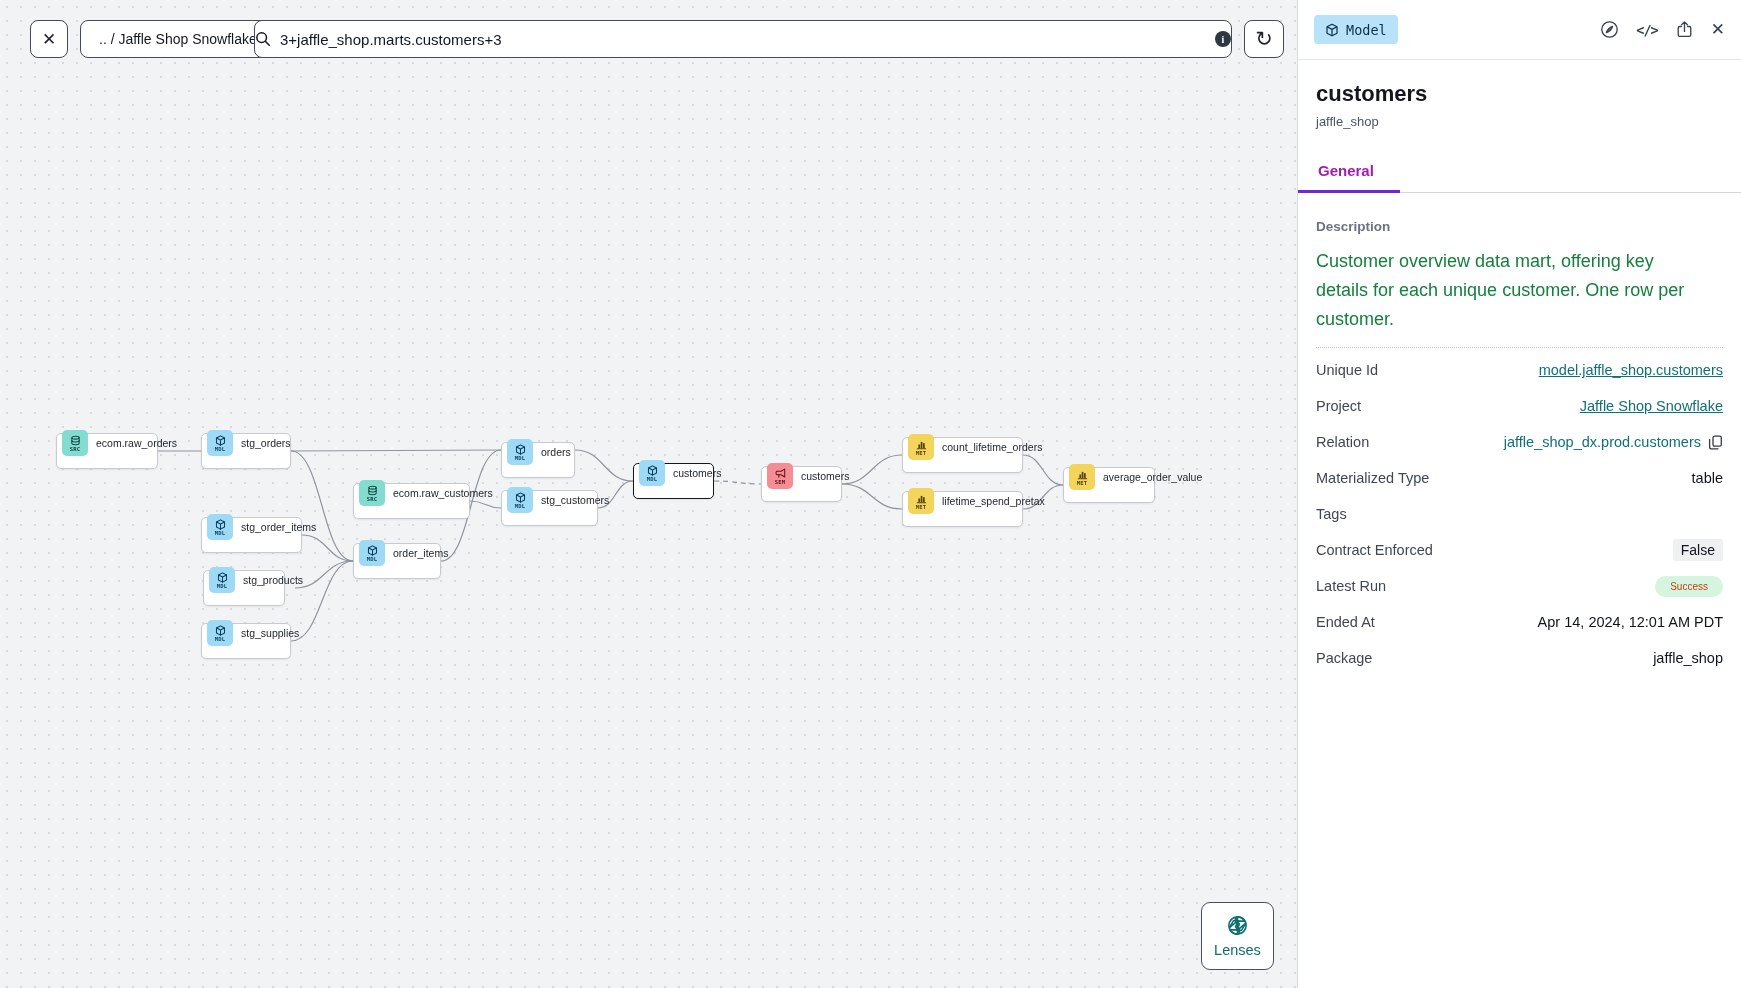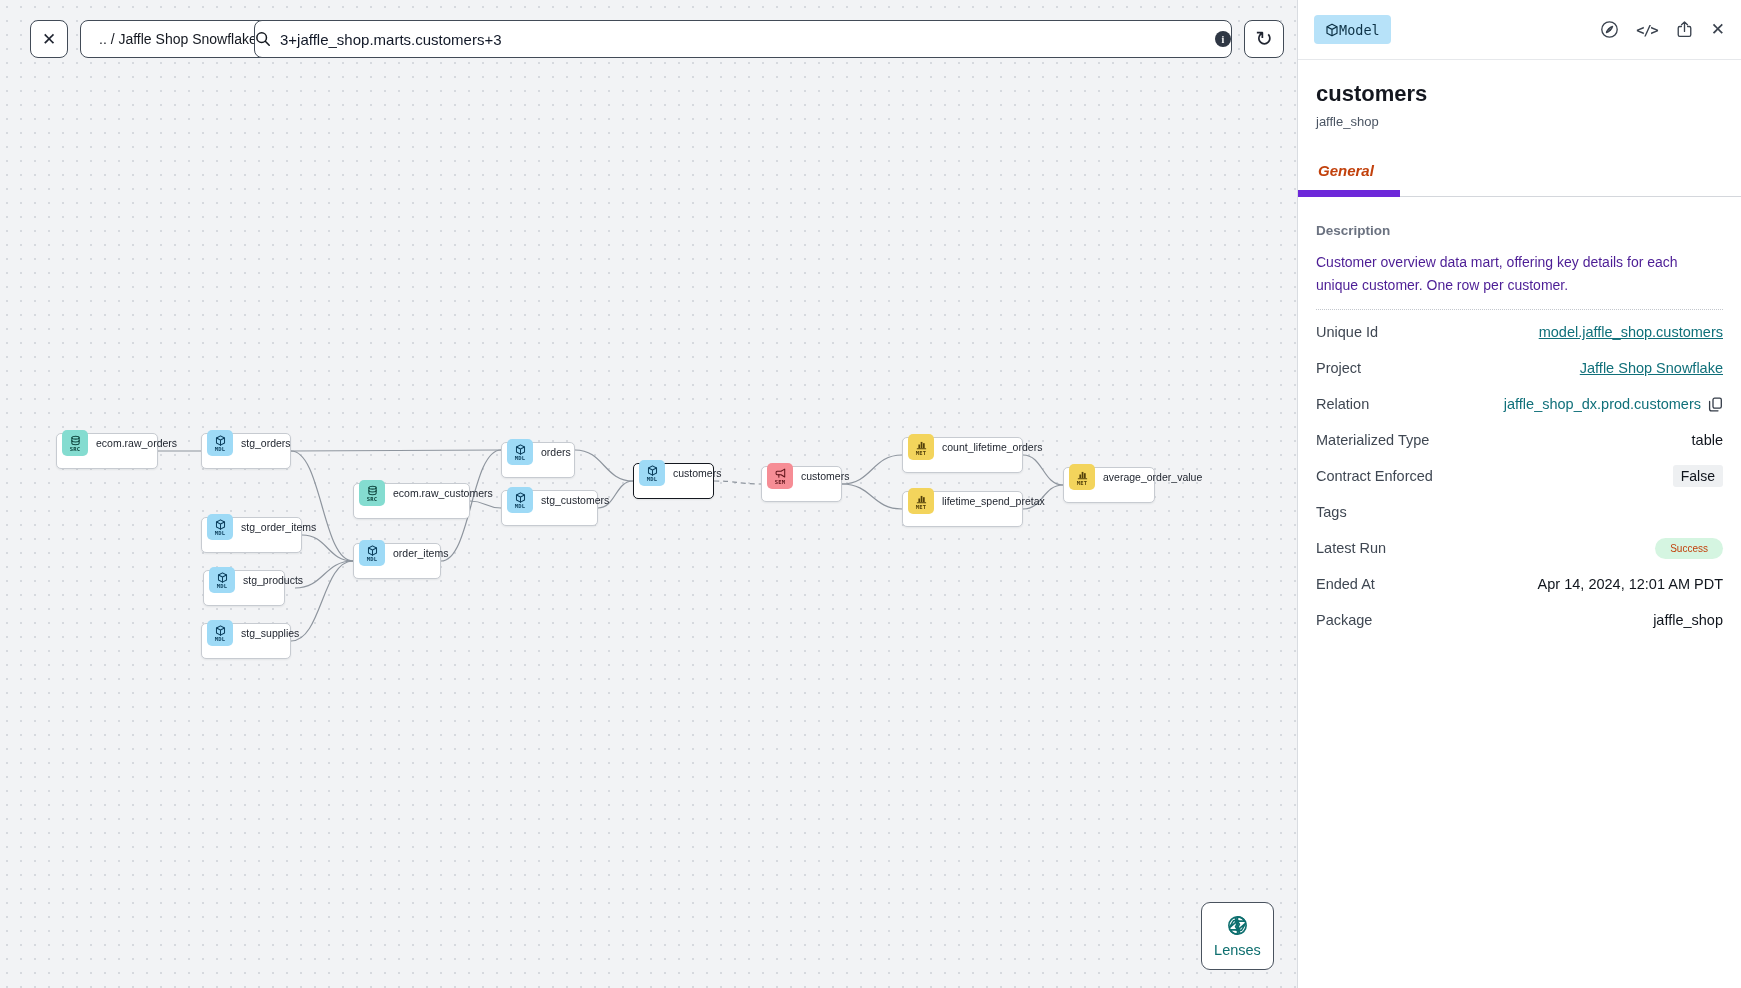--- a/index.html
+++ b/index.html
@@ -54,41 +54,41 @@
     border:1.5px solid #49525e; border-radius:9px; display:flex; flex-direction:column; align-items:center;
     justify-content:center; cursor:pointer; gap:5px; }
   .lenses svg { width:23px; height:23px; }
   .lenses svg * { stroke:#0e6f6f; fill:none; stroke-width:1.7; stroke-linecap:round; }
   .lenses span { font-size:14.5px; color:#0e6f6f; }
 
   
   .panel { position:absolute; left:1297px; top:0; width:444px; height:988px; background:#fff;
     border-left:1px solid #d9dce1; }
   .p-header { height:60px; border-bottom:1px solid #e6e8eb; display:flex; align-items:center; padding:0 16px; }
-  .p-badge { display:flex; align-items:center; background:#b7e2f9; color:#0c3145;
+  .p-badge { display:flex; align-items:center; gap:7px; background:#b7e2f9; color:#0c3145;
     border-radius:4px; height:29px; padding:0 11px; font-family:"DejaVu Sans Mono",monospace;
     font-size:13.5px; }
   .p-badge svg { width:14px; height:14px; }
   .p-badge svg * { stroke:#0c3145; fill:none; stroke-width:1.2; stroke-linejoin:round; }
   .p-actions { margin-left:auto; display:flex; align-items:center; gap:17px; color:#3a424e; }
   .p-actions .act { cursor:pointer; display:flex; align-items:center; justify-content:center; }
   .p-actions svg { width:19px; height:19px; }
   .p-actions svg * { stroke:#3a424e; fill:none; stroke-width:1.4; stroke-linecap:round; stroke-linejoin:round; }
   .code-glyph { font-size:13.5px; font-weight:bold; letter-spacing:-1px; font-family:"DejaVu Sans Mono",monospace; }
   .x-glyph { font-size:17px; }
 
   .p-body { padding:0 18px; }
   .p-title { margin-top:21px; font-size:22px; font-weight:bold; color:#14171f; }
   .p-sub { margin-top:7px; font-size:13px; color:#4b5563; }
   .p-tabs { margin-top:33px; margin-left:-18px; margin-right:-18px; border-bottom:1px solid #d4d7dc;
     display:flex; }
-  .p-tab { padding:0 26px 11px 20px; font-size:15px; font-weight:bold; color:#c2410c;
-    border-bottom:7px solid #6d28d9; margin-bottom:-1px; cursor:pointer;font-style:italic; }
+  .p-tab { padding:0 26px 11px 20px; font-size:15px; font-weight:bold; color:#a21caf;
+    border-bottom:3px solid #6d28d9; margin-bottom:-1px; cursor:pointer; }
   .sec-label { margin-top:26px; font-size:13.5px; font-weight:bold; color:#6b7280; }
-  .p-desc { margin-top:13px; font-size:14px; color:#4c1d95; line-height:1.62; max-width:392px; }
+  .p-desc { margin-top:13px; font-size:18px; color:#15803d; line-height:1.62; max-width:392px; }
   .dotted { border-bottom:1px dotted #c3c7cd; margin:13px 0 4px; }
 
   .drow { display:flex; align-items:center; min-height:36px; padding:3px 0; }
   .dlabel { font-size:14.5px; color:#3f4752; }
   .dvalwrap { margin-left:auto; display:flex; align-items:center; gap:7px; }
   .dval { font-size:14.5px; color:#10151d; }
   .dlink { font-size:14.5px; color:#10707a; text-decoration:underline; cursor:pointer; }
   .dteal { font-size:14.5px; color:#10707a; }
   .copy { width:15px; height:15px; cursor:pointer; }
   .copy * { stroke:#333b47; fill:none; stroke-width:1.3; stroke-linejoin:round; stroke-linecap:round; }
@@ -359,29 +359,29 @@
             </svg>
           </span>
         </div>
         <div class="drow">
           <span class="dlabel">Materialized Type</span>
           <span class="dvalwrap">
             <span class="dval">table</span>
           </span>
         </div>
         <div class="drow">
+          <span class="dlabel">Tags</span>
+          <span class="dvalwrap">
+            <span class="dval"></span>
+          </span>
+        </div>
+        <div class="drow">
           <span class="dlabel">Contract Enforced</span>
           <span class="dvalwrap">
             <span class="chip">False</span>
-          </span>
-        </div>
-        <div class="drow">
-          <span class="dlabel">Tags</span>
-          <span class="dvalwrap">
-            <span class="dval"></span>
           </span>
         </div>
         <div class="drow">
           <span class="dlabel">Latest Run</span>
           <span class="dvalwrap">
             <span class="pill">Success</span>
           </span>
         </div>
         <div class="drow">
           <span class="dlabel">Ended At</span>

